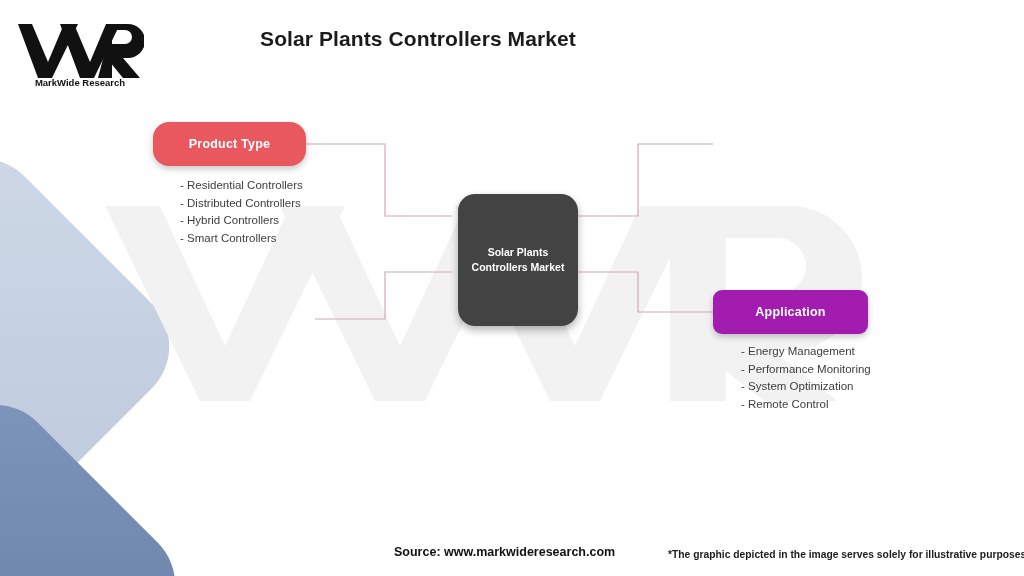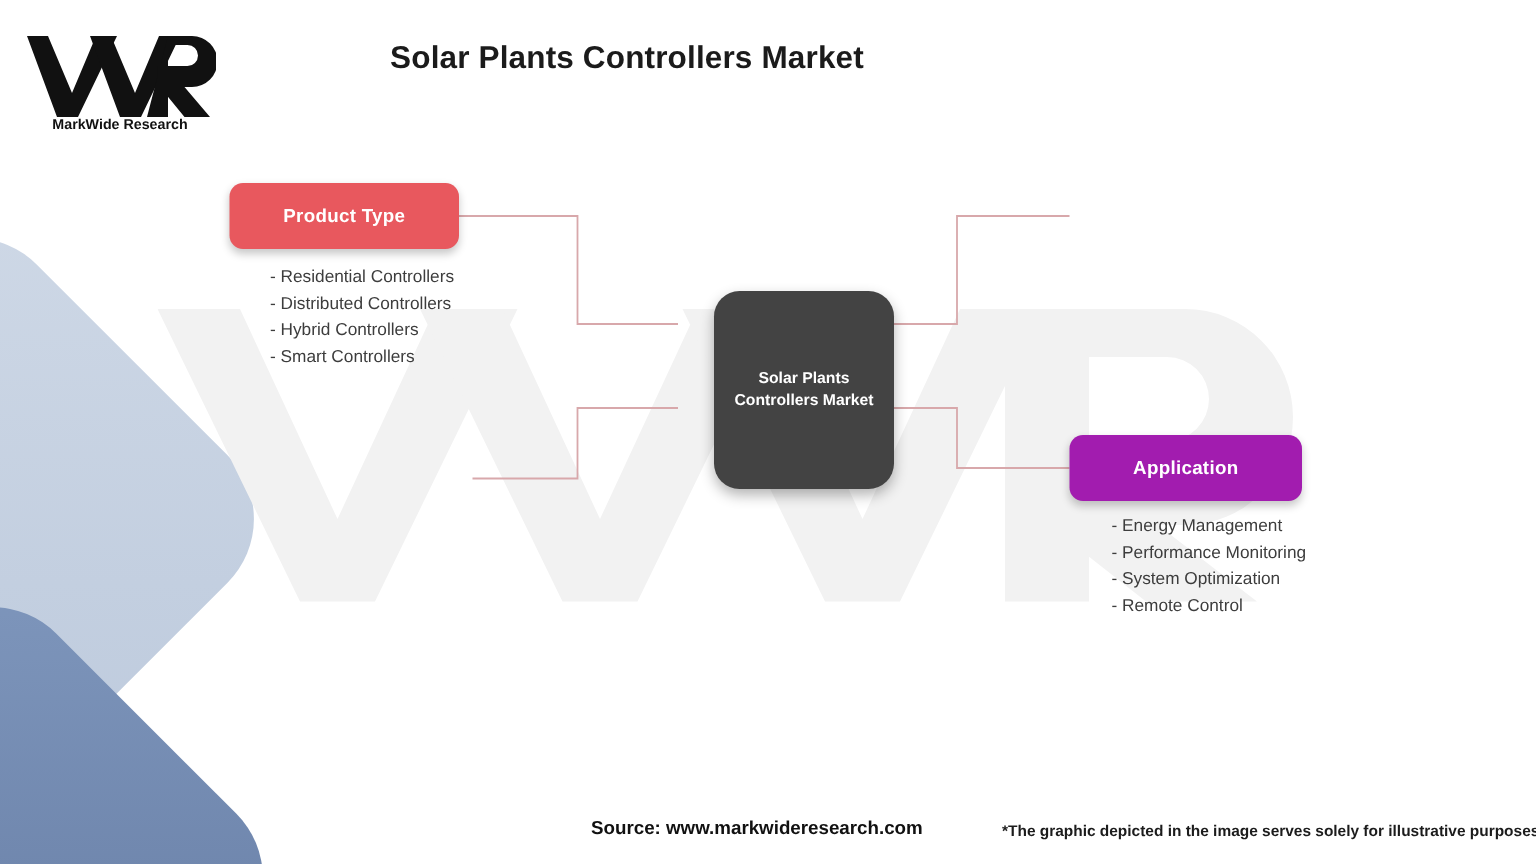--- a/index.html
+++ b/index.html
@@ -92,29 +92,29 @@
     display: flex;
     align-items: center;
     justify-content: center;
     border-radius: 9px;
     color: #ffffff;
     font-size: 12.5px;
     font-weight: bold;
     box-shadow: 0 3px 6px rgba(0,0,0,.22);
     letter-spacing: .2px;
   }
-  #node-product  { left: 153px; top: 122px; width: 153px; height: 44px; background: #e8585e; }
+  #node-product  { left: 153px; top: 122px; width: 153px; height: 44px; background: #e8585e; border-radius: 16px; }
   #node-tech     { left: 153px; top: 297px; width: 162px; height: 44px; background: #5cb85c; }
   #node-enduser  { left: 713px; top: 122px; width: 155px; height: 44px; background: #8b5cf6; }
   #node-app      { left: 713px; top: 290px; width: 155px; height: 44px; background: #a21caf; }
 
   
   #node-center {
     position: absolute;
-    left: 476px;
+    left: 458px;
     top: 194px;
     width: 120px;
     height: 132px;
     border-radius: 17px;
     background: #434343;
     box-shadow: 0 4px 9px rgba(0,0,0,.3);
     display: flex;
     align-items: center;
     justify-content: center;
     flex-direction: column;

